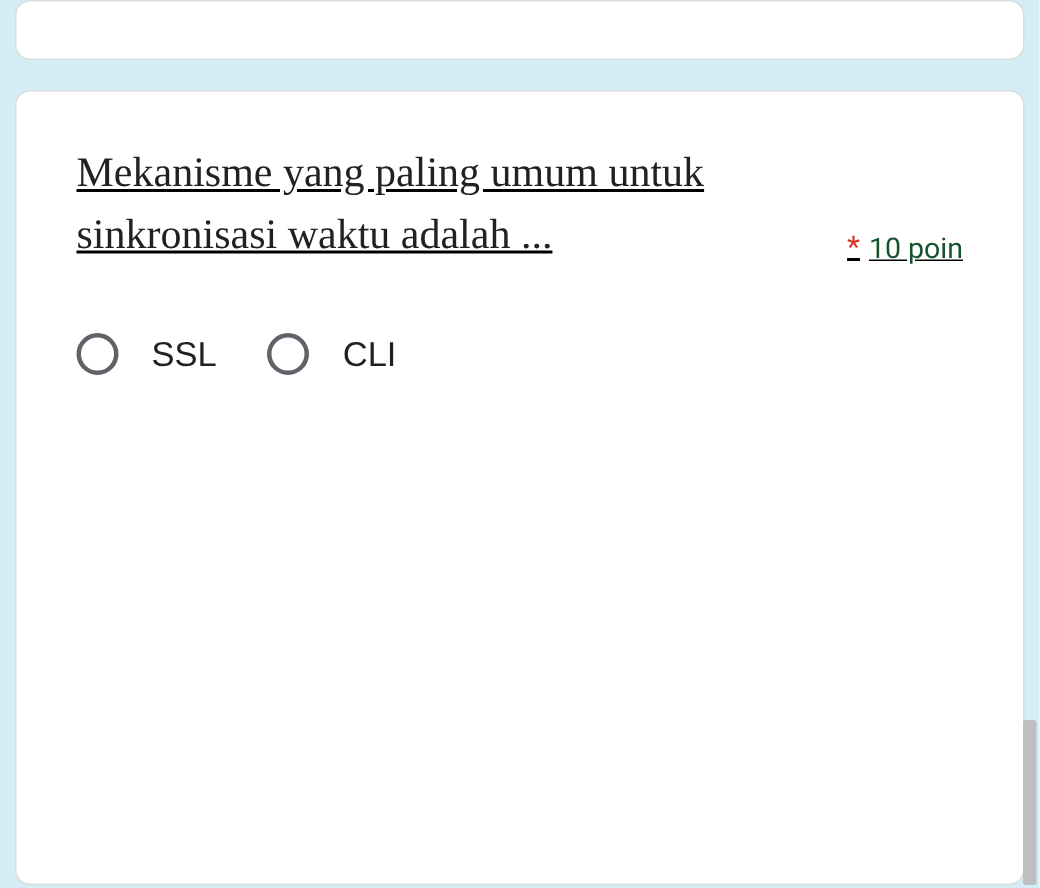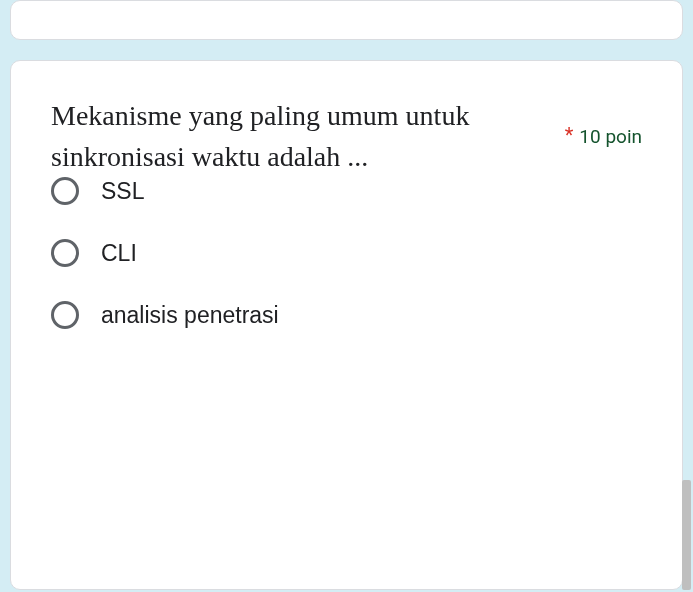--- a/index.html
+++ b/index.html
@@ -26,21 +26,23 @@
       background: #fff;
       border-radius: 10px;
       margin: 0 10px;
       padding: 35px 40px 40px 40px;
       border: 1px solid #dadce0;
       min-height: 530px;
     }
     .question-header {
       display: flex;
       justify-content: space-between;
-      align-items: center;
+      align-items: flex-end;
+      margin-bottom: 45px;
+      text-decoration: underline;
     }
     .question-text {
       font-family: Georgia, 'Times New Roman', serif;
       font-size: 28px;
       color: #202124;
       line-height: 1.45;
       flex: 1;
       padding-right: 20px;
       font-weight: 400;
     }
@@ -54,21 +56,21 @@
       color: #d93025;
       font-size: 20px;
       line-height: 1;
     }
     .points {
       color: #14532d;
       font-size: 19px;
     }
     .options {
       display: flex;
-      flex-direction: column;
+      flex-direction: row;
       gap: 34px;
     }
     .option {
       display: flex;
       align-items: center;
       gap: 22px;
       cursor: pointer;
     }
     .radio {
       width: 28px;
@@ -108,20 +110,16 @@
 
   <div class="options">
     <div class="option">
       <div class="radio"></div>
       <div class="option-label">SSL</div>
     </div>
     <div class="option">
       <div class="radio"></div>
       <div class="option-label">CLI</div>
     </div>
-    <div class="option">
-      <div class="radio"></div>
-      <div class="option-label">analisis penetrasi</div>
-    </div>
   </div>
 </div>
 
 <div class="scrollbar"></div>
 
 </body></html>

